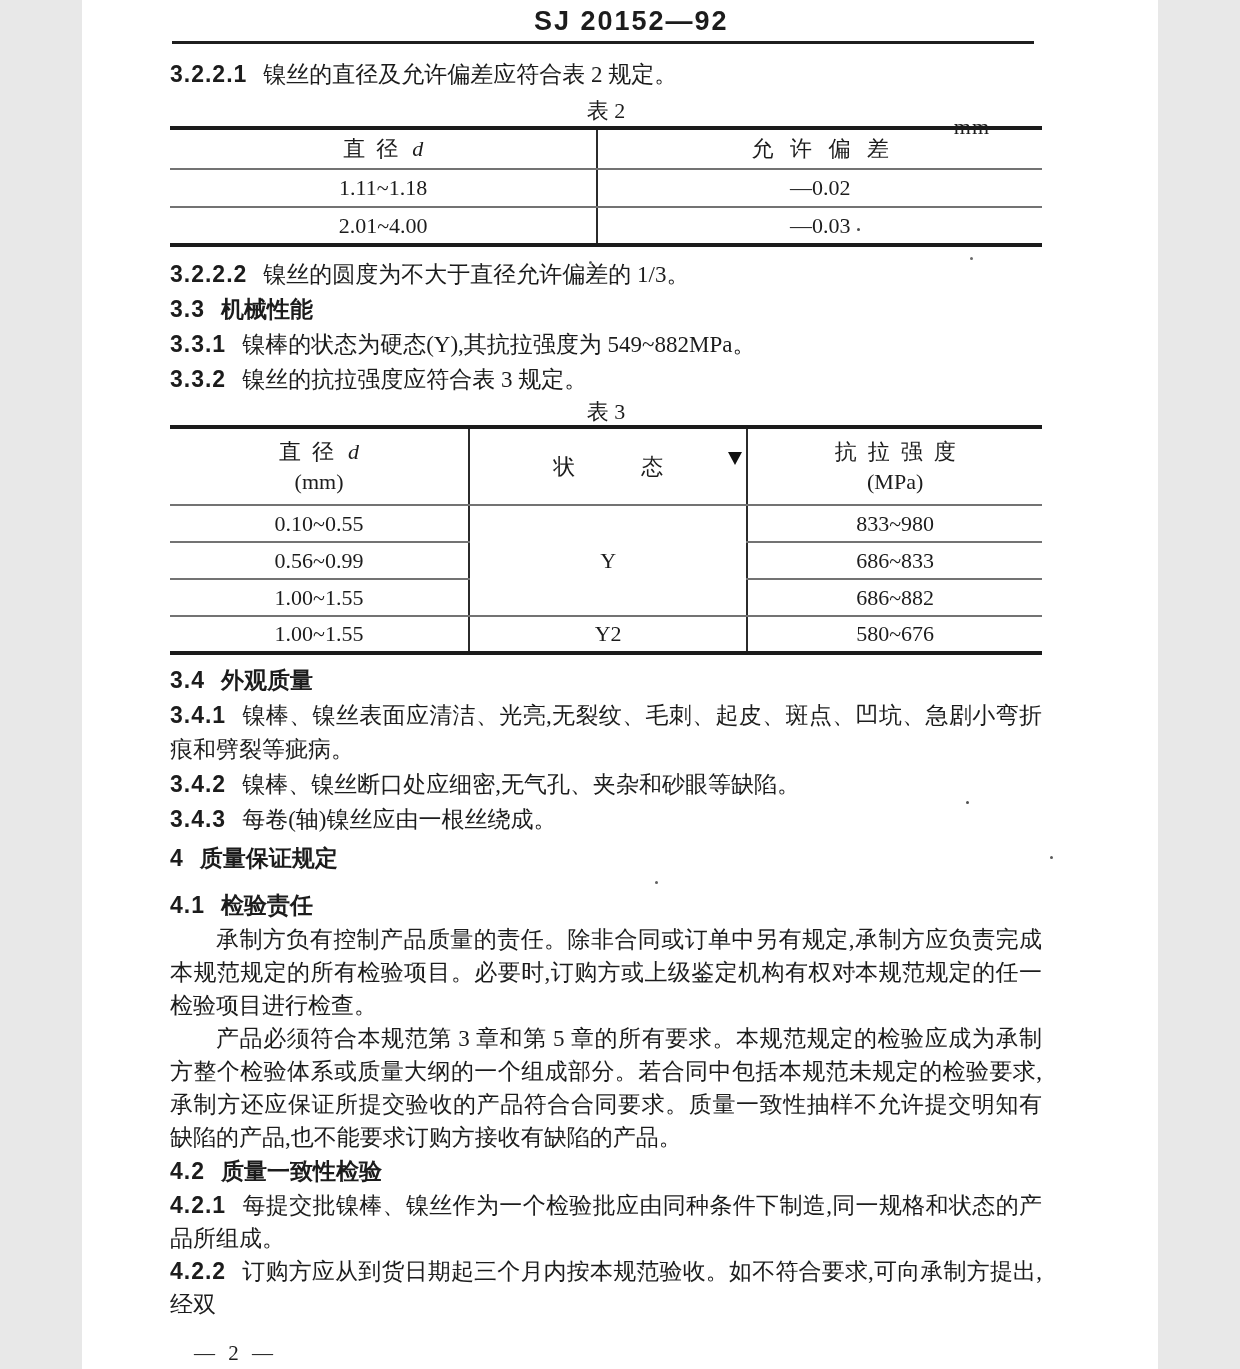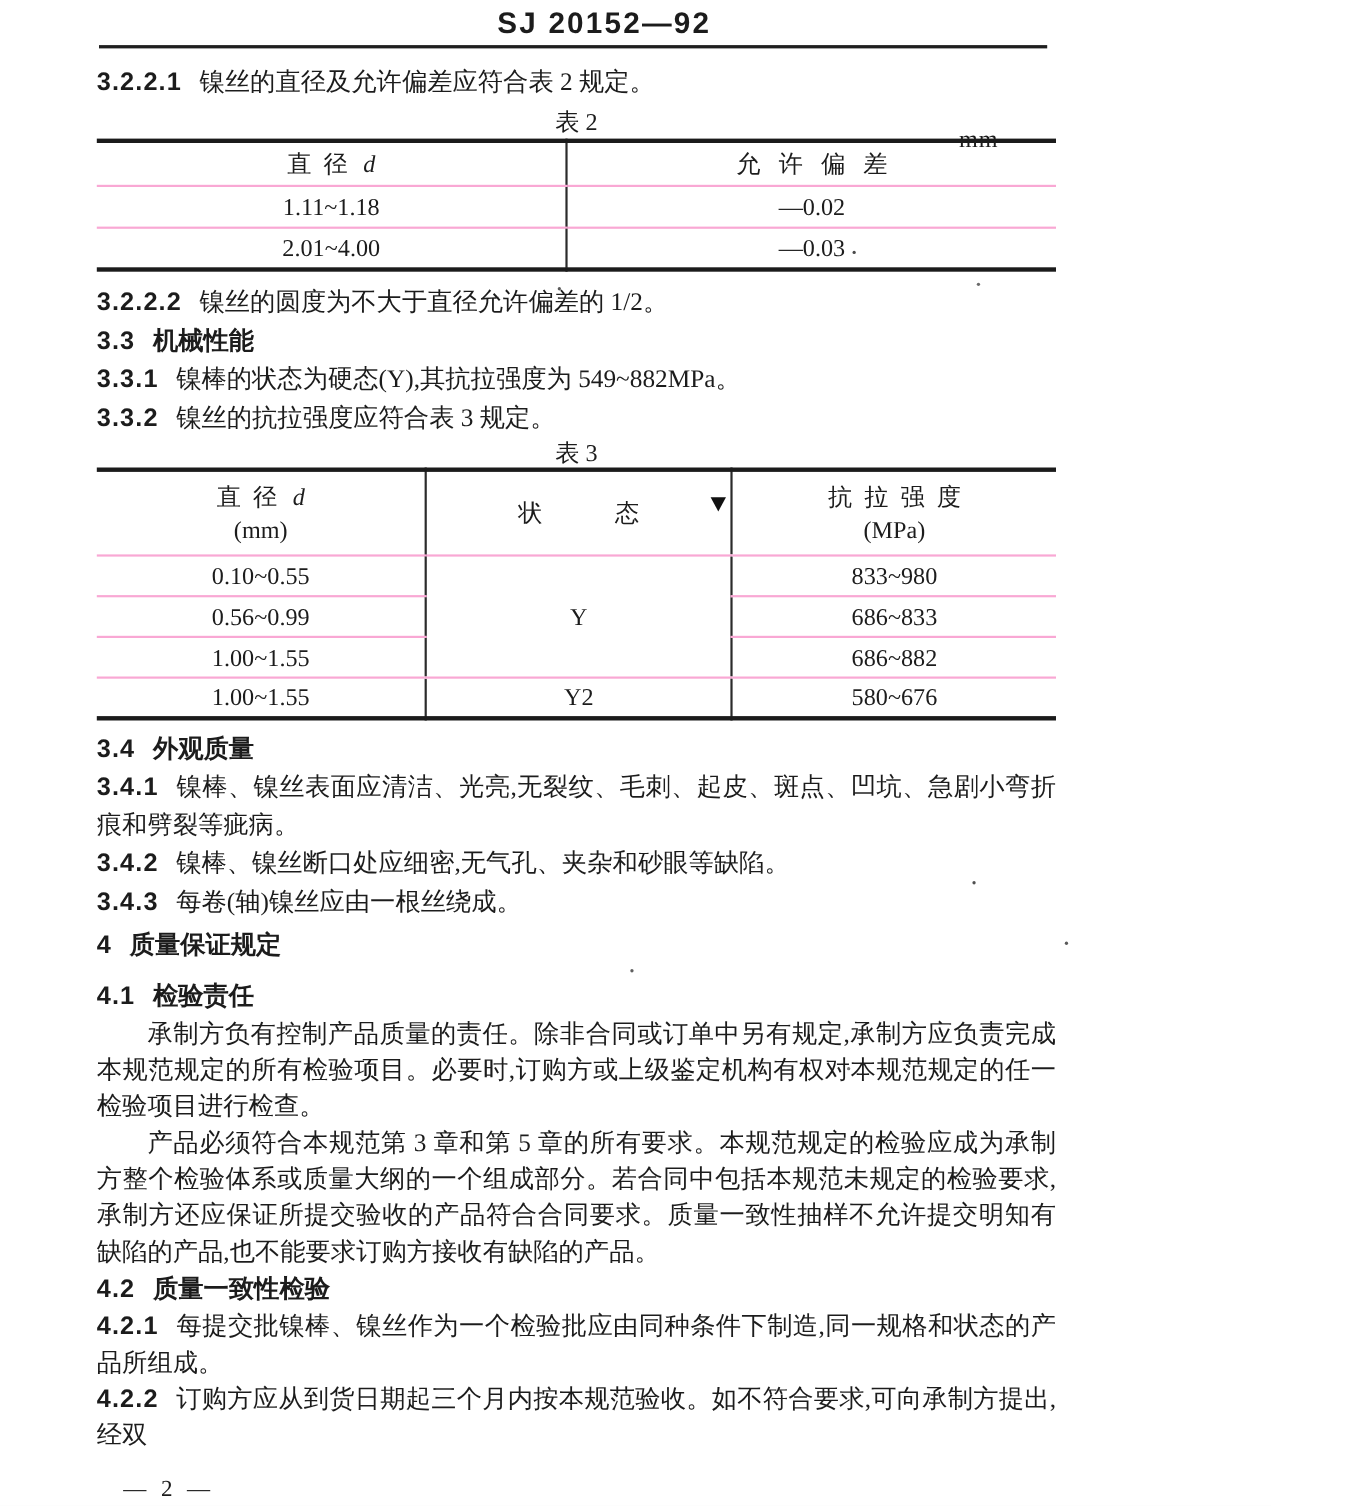--- a/index.html
+++ b/index.html
@@ -1,18 +1,18 @@
 <!DOCTYPE html>
 <html><head>
 <meta charset="utf-8">
 <style>
   * { margin:0; padding:0; box-sizing:border-box; }
   html,body { background:#e8e8e8; }
   .page {
-    position:relative; width:1240px; height:1369px; margin:0 auto;
+    position:relative; width:1076px; height:1369px; margin:0 auto;
     background:#ffffff; color:#1c1c1c; overflow:hidden;
     font-family:"Liberation Serif","DejaVu Serif",serif;
     font-size:23px;
     padding-left:39px;
   }
   .std-num {
     position:absolute; top:6px; left:452px;
     font-family:"Liberation Sans","DejaVu Sans",sans-serif;
     font-weight:bold; font-size:27px; letter-spacing:2px;
   }
@@ -40,21 +40,21 @@
   .caption-center { display:block; text-align:center; font-size:22px; }
   .caption-unit { position:absolute; right:52px; top:16px; font-size:22px; letter-spacing:1px; }
   
   table.doc-table {
     width:100%; border-collapse:collapse; table-layout:fixed;
     border-top:4px solid #1b1b1b; border-bottom:4px solid #1b1b1b;
     font-size:22px;
   }
   table.doc-table td, table.doc-table th {
     text-align:center; vertical-align:middle; font-weight:normal;
-    border-bottom:2px solid #f9a8d4; white-space:pre;
+    border-bottom:2px solid #737373; white-space:pre;
   }
   table.doc-table tr:last-child td { border-bottom:none; }
   
   .t2 { margin-top:2px; }
   .t2 th { height:41px; }
   .t2 td { height:38px; }
   .t2 .col-left { border-right:2px solid #2b2b2b; }
   
   .t3 th { height:78px; }
   .t3 td { height:37px; }
@@ -115,21 +115,21 @@
           <td class="col-left">1.11~1.18</td>
           <td>—0.02</td>
         </tr>
         <tr>
           <td class="col-left">2.01~4.00</td>
           <td>—0.03</td>
         </tr>
       </tbody>
     </table>
 
-    <p class="clause-line gap10"><span class="clause-num">3.2.2.2</span><span>镍丝的圆度为不大于直径允许偏差的 1/2。</span></p>
+    <p class="clause-line gap10"><span class="clause-num">3.2.2.2</span><span>镍丝的圆度为不大于直径允许偏差的 1/3。</span></p>
     <p class="clause-line"><span class="clause-num">3.3</span><span class="heading-title">机械性能</span></p>
     <p class="clause-line"><span class="clause-num">3.3.1</span><span>镍棒的状态为硬态(Y),其抗拉强度为 549~882MPa。</span></p>
     <p class="clause-line"><span class="clause-num">3.3.2</span><span>镍丝的抗拉强度应符合表 3 规定。</span></p>
 
     <div class="caption-row gap2">
       <span class="caption-center">表 3</span>
     </div>
 
     <table class="doc-table t3">
       <colgroup>

